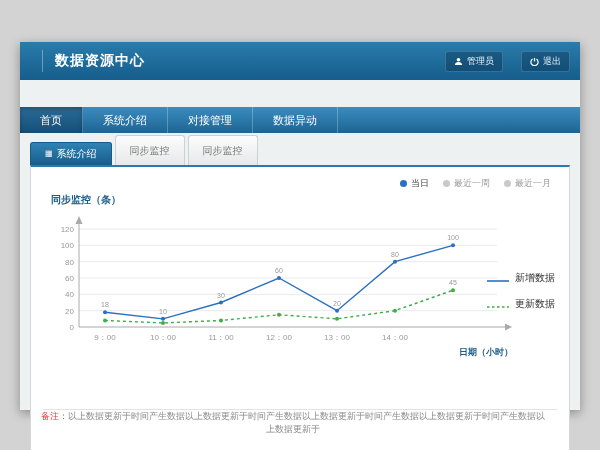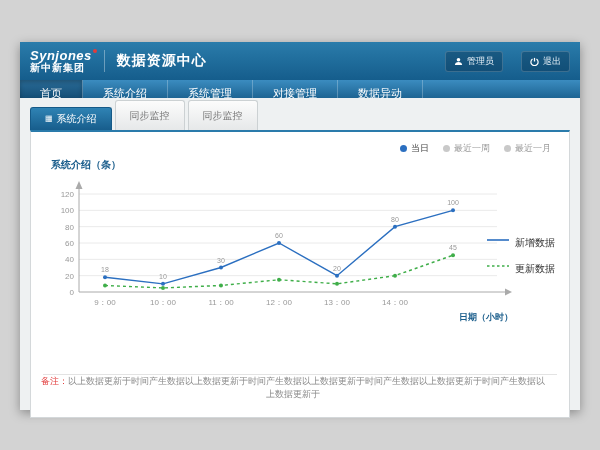--- a/index.html
+++ b/index.html
@@ -19,22 +19,22 @@
   .logo-sub { font-size:10px; font-weight:bold; letter-spacing:1px; }
   .v-divider { width:1px; height:22px; background:rgba(255,255,255,0.35); margin:0 12px; }
   .app-title { color:#fff; font-size:14px; font-weight:bold; letter-spacing:1px; }
   .header-actions { margin-left:auto; display:flex; gap:18px; }
   .hbtn { display:flex; align-items:center; gap:4px; background:rgba(0,30,55,0.30);
           border:1px solid rgba(255,255,255,0.18); border-radius:3px; padding:3px 8px;
           color:#eaf3f9; font-size:9px; cursor:pointer; }
   .hicon { display:flex; align-items:center; }
 
   
-  .nav { height:18px; background:linear-gradient(#3b8cc0,#1d6493);
-         display:flex; color:#fff; font-size:11px; }
+  .nav { height:26px; background:linear-gradient(#3b8cc0,#1d6493);
+         display:flex; color:#fff; font-size:11px;margin-top:27px; }
   .nav-item { padding:0 20px; line-height:26px; border-right:1px solid rgba(255,255,255,0.25);
               cursor:pointer; }
   .nav-item.active { background:rgba(0,25,45,0.28); box-shadow:inset 0 2px 4px rgba(0,0,0,0.25); }
 
   
   .content { padding:9px 10px 0 10px; }
   .tabs { display:flex; gap:3px; height:23px; align-items:flex-end; }
   .tab { display:flex; align-items:center; gap:4px; padding:0 14px; height:30px;
          font-size:10px; border-radius:3px 3px 0 0; cursor:pointer;
          background:linear-gradient(#fcfcfc,#e6e8e9); border:1px solid #ccd1d3;
@@ -52,39 +52,34 @@
   .pdot { width:7px; height:7px; border-radius:50%; background:#c9c9c9; }
   .period-item.active .pdot { background:#2b6fc0; }
 
   .y-axis-title { position:absolute; left:20px; top:26px; font-size:10px;
                   font-weight:bold; color:#1b5e8c; }
 
   .chart-wrap { position:absolute; left:12px; top:42px; }
 
   .series-legend { position:absolute; right:14px; top:104px; display:flex;
                    flex-direction:column; gap:12px; font-size:10px; color:#333; }
-  .series-item { display:flex; align-items:flex-start; gap:6px; }
+  .series-item { display:flex; align-items:flex-end; gap:6px; }
 
   .note-divider { position:absolute; left:12px; right:12px; bottom:42px;
                   border-top:1px solid #e3e3e3; }
   .note { position:absolute; left:6px; right:20px; bottom:16px; font-size:9px;
           color:#8a8a8a; text-align:center; }
   .note-prefix { color:#e23b3b; }
 </style>
 </head>
 <body>
 
 <div class="page">
 
   <div class="topbar">
-    <div class="logo">
-      <span class="logo-main">Synjones</span>
-      <span class="logo-dot"></span>
-      <span class="logo-sub">新中新集团</span>
-    </div>
     <div class="v-divider"></div>
     <div class="app-title">数据资源中心</div>
     <div class="header-actions">
       <div class="hbtn">
         <span class="hicon">
           <svg width="9" height="9" viewBox="0 0 10 10">
               <circle cx="5" cy="3" r="2" fill="#fff"></circle>
               <path d="M1 9c0-2.2 1.8-3.5 4-3.5S9 6.8 9 9z" fill="#fff"></path>
             </svg>
         </span>
@@ -98,21 +93,20 @@
             </svg>
         </span>
         <span>退出</span>
       </div>
     </div>
   </div>
 
   <div class="nav">
     <div class="nav-item active">首页</div>
     <div class="nav-item">系统介绍</div>
-    <div class="nav-item">系统管理</div>
     <div class="nav-item">对接管理</div>
     <div class="nav-item">数据异动</div>
   </div>
 
   <div class="content">
     <div class="tabs">
       <div class="tab active">
         <span class="tab-icon">▦</span>
         <span>系统介绍</span>
       </div>
@@ -134,21 +128,21 @@
         <div class="period-item">
           <span class="pdot"></span>
           <span>最近一周</span>
         </div>
         <div class="period-item">
           <span class="pdot"></span>
           <span>最近一月</span>
         </div>
       </div>
 
-      <div class="y-axis-title">系统介绍（条）</div>
+      <div class="y-axis-title">同步监控（条）</div>
 
       <div class="chart-wrap">
         <svg id="chart" width="474" height="160">
             <text x="31" y="121" text-anchor="end" font-size="8" fill="#999">0</text>
             <line x1="36" y1="101.66666666666667" x2="454" y2="101.66666666666667" stroke="#eaeaea" stroke-width="1"></line>
             <text x="31" y="104.66666666666667" text-anchor="end" font-size="8" fill="#999">20</text>
             <line x1="36" y1="85.33333333333334" x2="454" y2="85.33333333333334" stroke="#eaeaea" stroke-width="1"></line>
             <text x="31" y="88.33333333333334" text-anchor="end" font-size="8" fill="#999">40</text>
             <line x1="36" y1="69" x2="454" y2="69" stroke="#eaeaea" stroke-width="1"></line>
             <text x="31" y="72" text-anchor="end" font-size="8" fill="#999">60</text>

